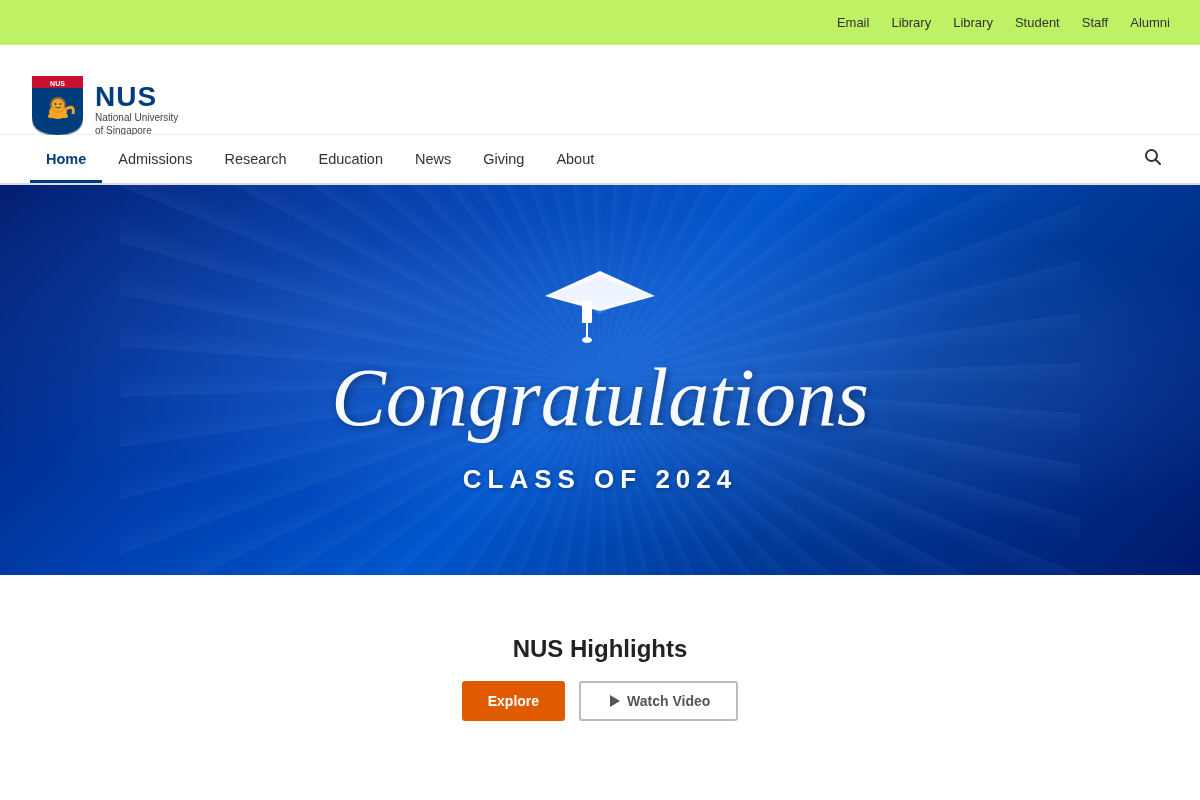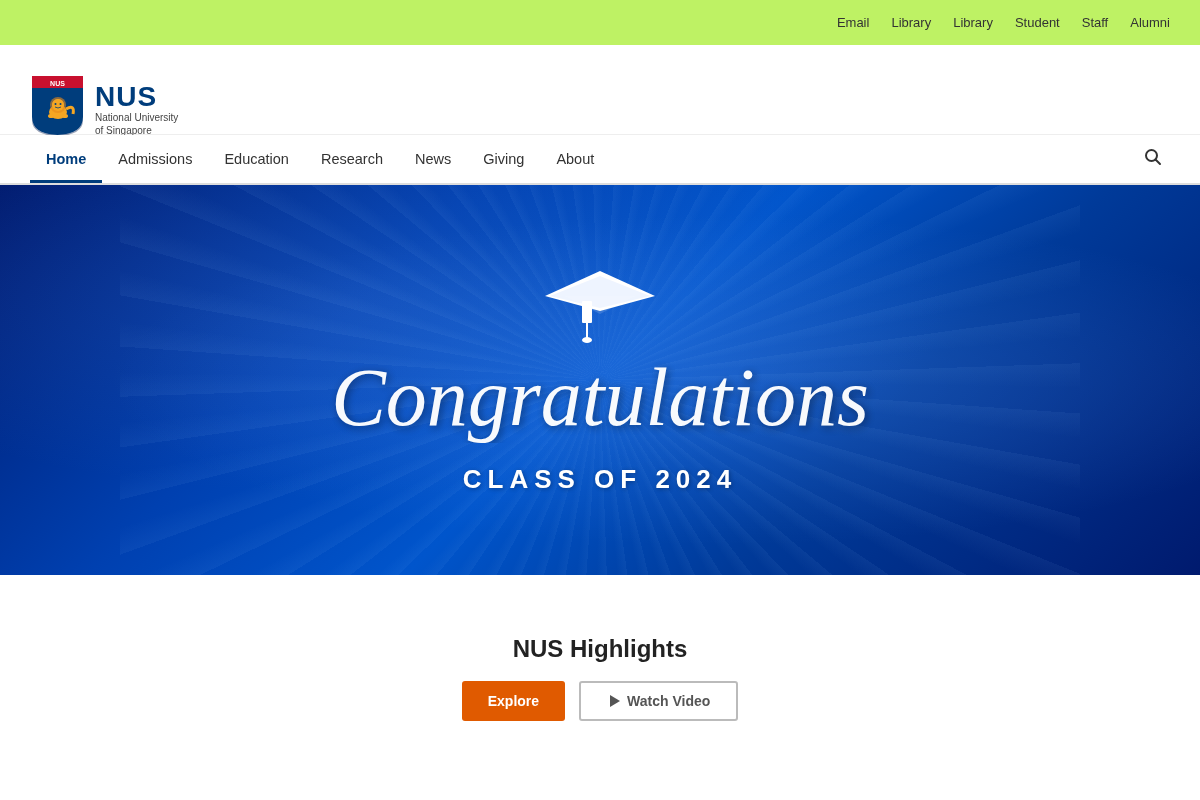--- a/index.html
+++ b/index.html
@@ -267,24 +267,24 @@
 
 <nav class="main-nav">
   <ul>
     <li class="active">
       <a>Home</a>
     </li>
     <li>
       <a>Admissions</a>
     </li>
     <li>
+      <a>Research</a>
+    </li>
+    <li>
       <a>Education</a>
-    </li>
-    <li>
-      <a>Research</a>
     </li>
     <li>
       <a>News</a>
     </li>
     <li>
       <a>Giving</a>
     </li>
     <li>
       <a>About</a>
     </li>

